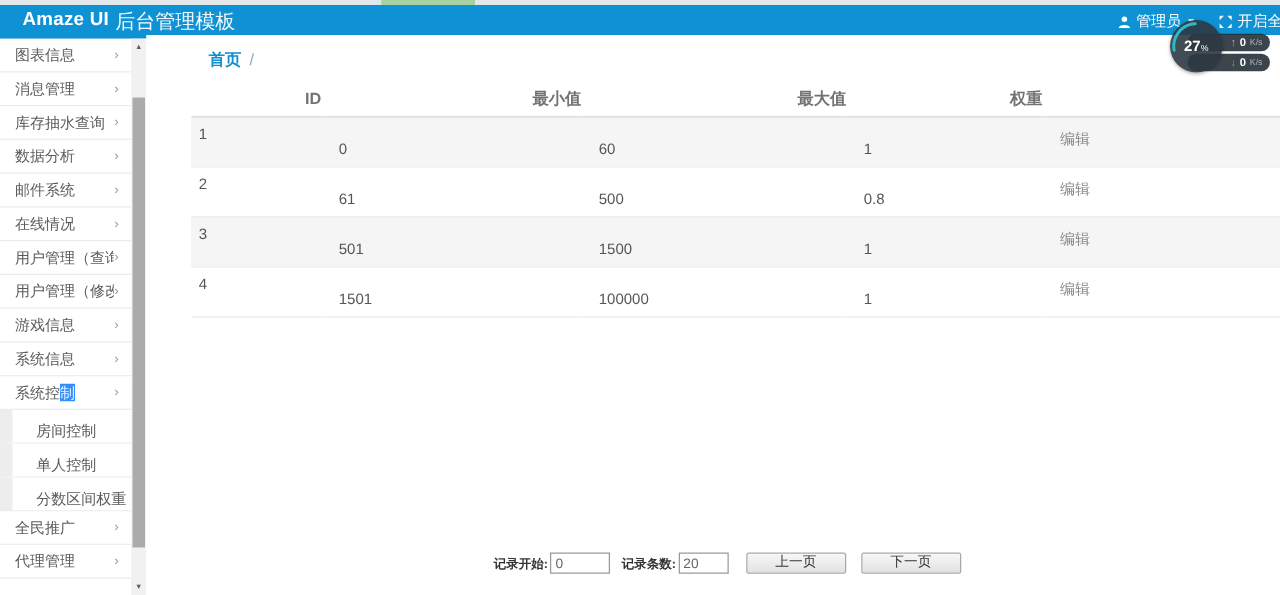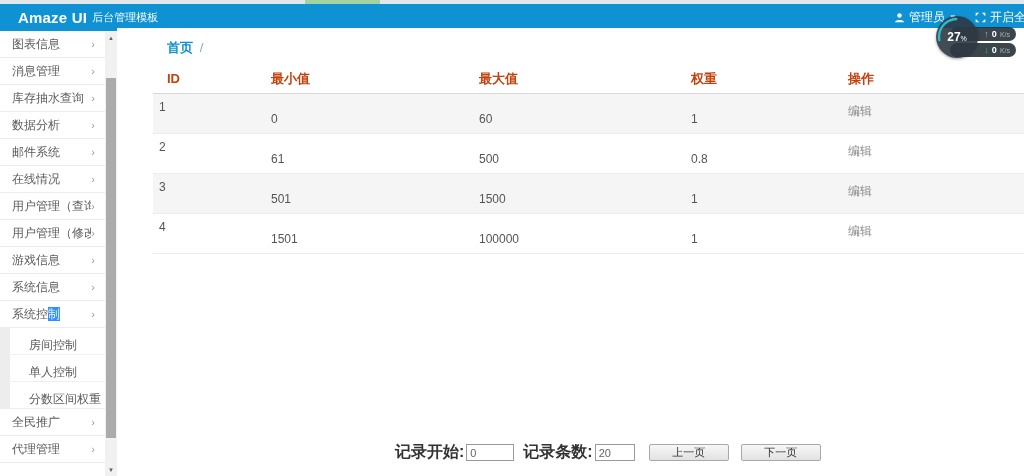--- a/index.html
+++ b/index.html
@@ -7,23 +7,23 @@
     font-family:"Liberation Sans","DejaVu Sans",sans-serif; }
   body { position:relative; }
 
   
   .top-strip { position:absolute; left:0; top:0; width:1024px; height:4px; background:#e2e7ea; }
   .top-strip .green-seg { position:absolute; left:305px; top:0; width:75px; height:4px; background:#a4d2a0; }
 
   
   .topbar { position:absolute; left:0; top:4px; width:1024px; height:27px; background:#0f92d4; color:#fff;
     display:flex; align-items:center; }
-  .brand { margin-left:18px; display:flex; align-items:center; gap:5px; cursor:pointer; }
+  .brand { margin-left:18px; display:flex; align-items:flex-start; gap:5px; cursor:pointer; }
   .brand-primary { font-size:15px; font-weight:bold; letter-spacing:0.2px; }
-  .brand-secondary { font-size:11px; opacity:0.95; }
+  .brand-secondary { font-size:16px; opacity:0.95; }
   .topbar-right { position:absolute; right:-14px; top:0; height:27px; display:flex; align-items:center; gap:18px; }
   .topbar-item { display:flex; align-items:center; gap:4px; font-size:12px; color:#fff; cursor:pointer; white-space:nowrap; }
   .topbar-item svg { display:block; }
   .caret { font-size:8px; line-height:1; }
 
   
   .monitor { position:absolute; left:936px; top:16px; width:80px; height:44px; z-index:50; }
   .monitor-pills { position:absolute; left:14px; top:11px; width:66px; display:flex; flex-direction:column; gap:2px; }
   .pill { height:14px; background:rgba(33,42,51,0.88); border-radius:7px; display:flex; align-items:center;
     justify-content:flex-end; padding-right:6px; gap:3px; color:#fff; }
@@ -56,34 +56,34 @@
   .sscroll .btn-down { bottom:0; }
   .sscroll .thumb { position:absolute; left:1px; top:47px; width:10px; height:360px; background:#ababab; cursor:pointer; }
 
   
   .content { position:absolute; left:117px; top:28px; width:907px; height:471px; background:#fff;padding-left:36px; }
   .breadcrumb { margin:11px 0 8px 14px; font-size:13px; }
   .breadcrumb .home { color:#0e90d2; font-weight:bold; cursor:pointer; }
   .breadcrumb .sep { color:#8aa8bb; margin-left:3px; }
 
   table.data { width:907px; border-collapse:collapse; table-layout:fixed; }
-  table.data th { text-align:left; font-size:13px; color:#c2410c; font-weight:bold; height:28px;
+  table.data th { text-align:right; font-size:13px; color:#737373; font-weight:bold; height:28px;
     padding:0 0 0 14px; border-bottom:1px solid #d9d9d9; vertical-align:middle; }
   table.data th.col-id { padding-left:14px; }
   table.data td { font-size:12px; color:#555; vertical-align:top; height:40px; }
   table.data tr.row { border-bottom:1px solid #ececec; }
   table.data tr.striped { background:#f5f5f5; }
   td.c-id { padding:6px 0 0 6px; color:#555; }
   td.c-val { padding:18px 0 0 14px; }
   td.c-act { padding:9px 0 0 14px; }
   .edit-link { color:#8a8a8a; cursor:pointer; }
 
   
   .pager { position:absolute; left:395px; top:442px; display:flex; align-items:center; }
-  .pager label { font-size:16px; font-weight:bold; color:#333; white-space:nowrap; }
+  .pager label { font-size:10px; font-weight:bold; color:#333; white-space:nowrap; }
   .pager input { width:48px; height:17px; border:1px solid #9a9a9a; font-size:11px; color:#666;
     padding:0 3px; margin-left:2px; font-family:"Liberation Sans",sans-serif; }
   .pager input.small { width:40px; }
   .pager .gap1 { width:9px; } .pager .gap2 { width:14px; } .pager .gap3 { width:12px; }
   .pager button { width:80px; height:17px; font-size:11px; color:#333; border:1px solid #a9a9a9; border-radius:2px;
     background:linear-gradient(#f7f7f7,#e2e2e2); cursor:pointer; font-family:"Liberation Sans",sans-serif; line-height:1; }
 </style>
 </head>
 <body>
 

